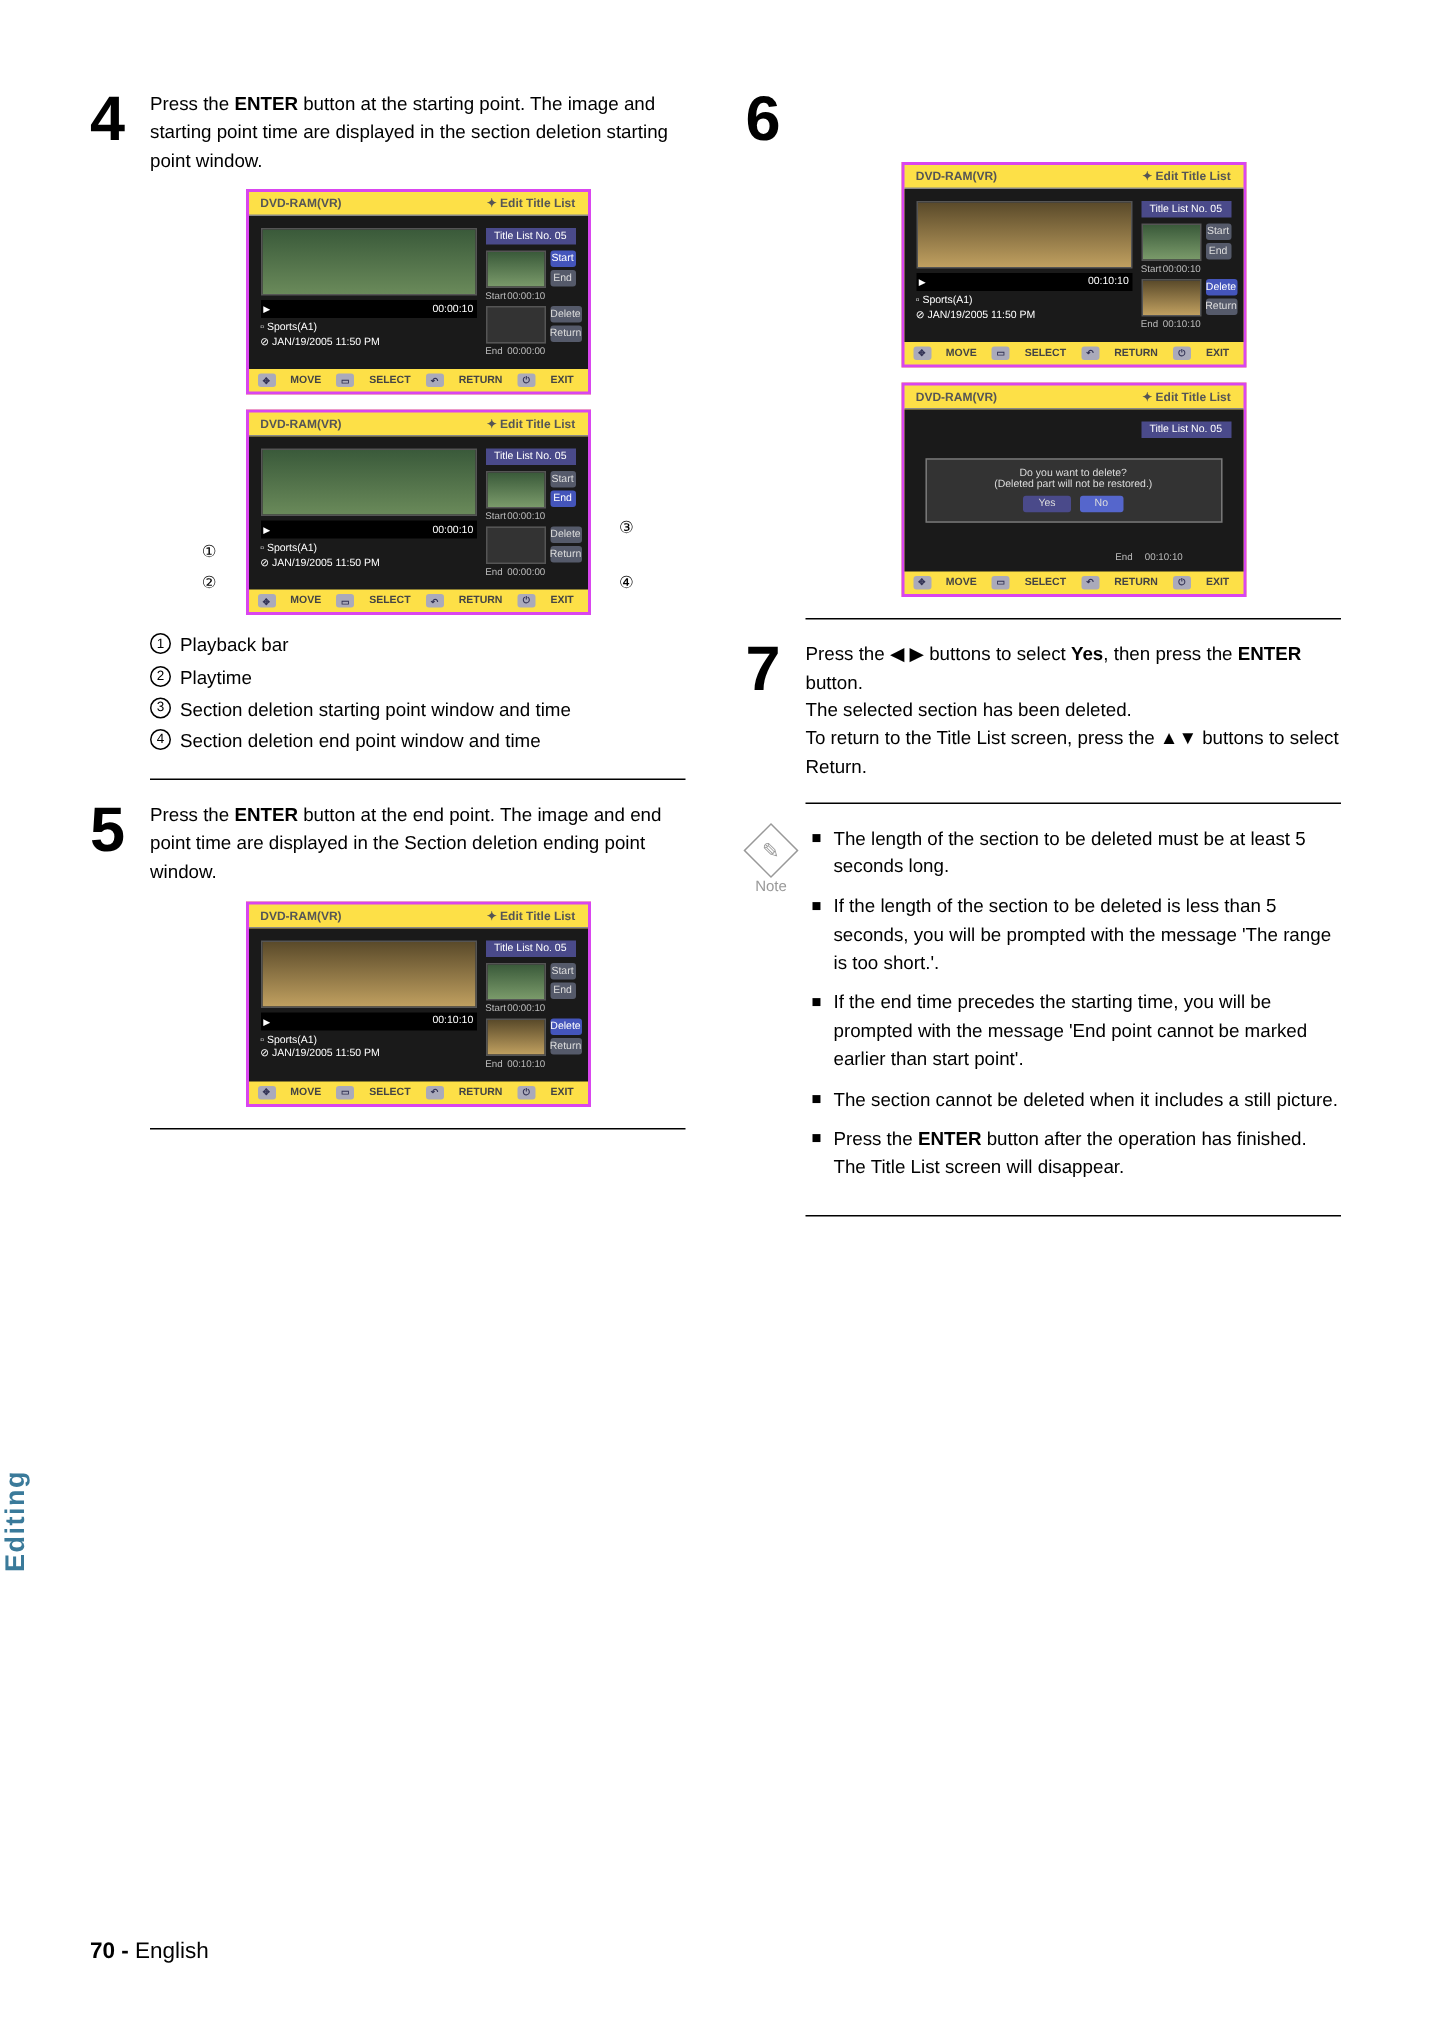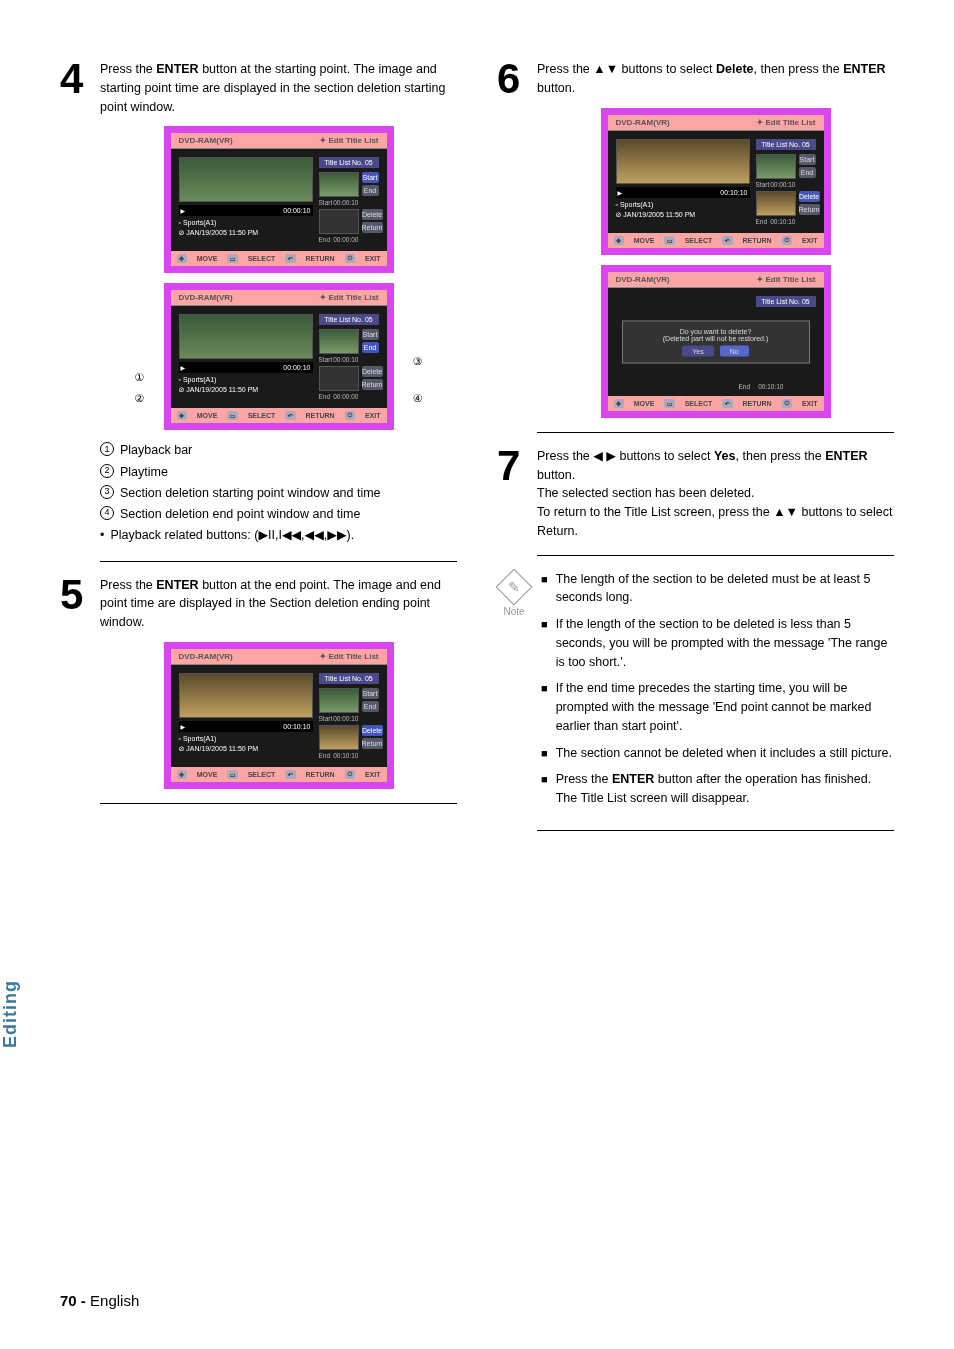--- a/index.html
+++ b/index.html
@@ -15,22 +15,22 @@
   }
   .columns { display: flex; gap: 40px; }
   .col { flex: 1; }
   .step { display: flex; align-items: flex-start; margin-bottom: 10px; }
   .step-num { font-size: 42px; font-weight: bold; line-height: 0.9; width: 40px; flex-shrink: 0; }
   .step-body { flex: 1; line-height: 1.5; }
   .step-body b { font-weight: bold; }
   .subtitle { font-weight: bold; margin-top: 4px; }
   .screens-wrap { padding-left: 40px; margin-top: 10px; margin-bottom: 10px; }
   .screen {
-    width: 230px; border: 7px solid #d946ef;
-    background: #fca5a5; margin: 0 auto 10px auto;
+    width: 230px; border: 2px solid #d946ef;
+    background: #fde047; margin: 0 auto 10px auto;
     position: relative;
     font-size: 8px;
   }
   .screen-hdr {
     display: flex; justify-content: space-between;
     padding: 3px 8px; color: #555; font-weight: bold;
     border-bottom: 1px solid #888;
   }
   .screen-body { background: #1a1a1a; padding: 8px; color: #fff; }
   .sb-flex { display: flex; gap: 6px; }
@@ -236,23 +236,20 @@
           <span>Playtime</span>
         </div>
       <div class="row">
           <span class="circ">3</span>
           <span>Section deletion starting point window and time</span>
         </div>
       <div class="row">
           <span class="circ">4</span>
           <span>Section deletion end point window and time</span>
         </div>
-      <div class="bullet-row">
-          <span><span>Playback related buttons: (</span><span>▶II,I◀◀,◀◀,▶▶</span><span>).</span></span>
-        </div>
     </div>
 
     <hr class="sep">
 
     <div class="step">
       <div class="step-num">5</div>
       <div class="step-body">
         <span>Press the </span><b>ENTER</b><span> button at the end point.</span>
         <span>The image and end point time are displayed in the Section deletion ending point window.</span>
       </div>
@@ -318,23 +315,20 @@
       </div>
     </div>
 
     <hr class="sep">
   </div>
 
   <div class="col">
 
     <div class="step">
       <div class="step-num">6</div>
-      <div class="step-body">
-        <span>Press the ▲▼ buttons to select </span><b>Delete</b><span>, then press the </span><b>ENTER</b><span> button.</span>
-      </div>
     </div>
 
     <div class="screens-wrap">
       <div class="screen">
         <div class="screen-hdr">
           <span>DVD-RAM(VR)</span>
           <span>✦  Edit Title List</span>
         </div>
         <div class="screen-body">
           <div class="sb-flex">

